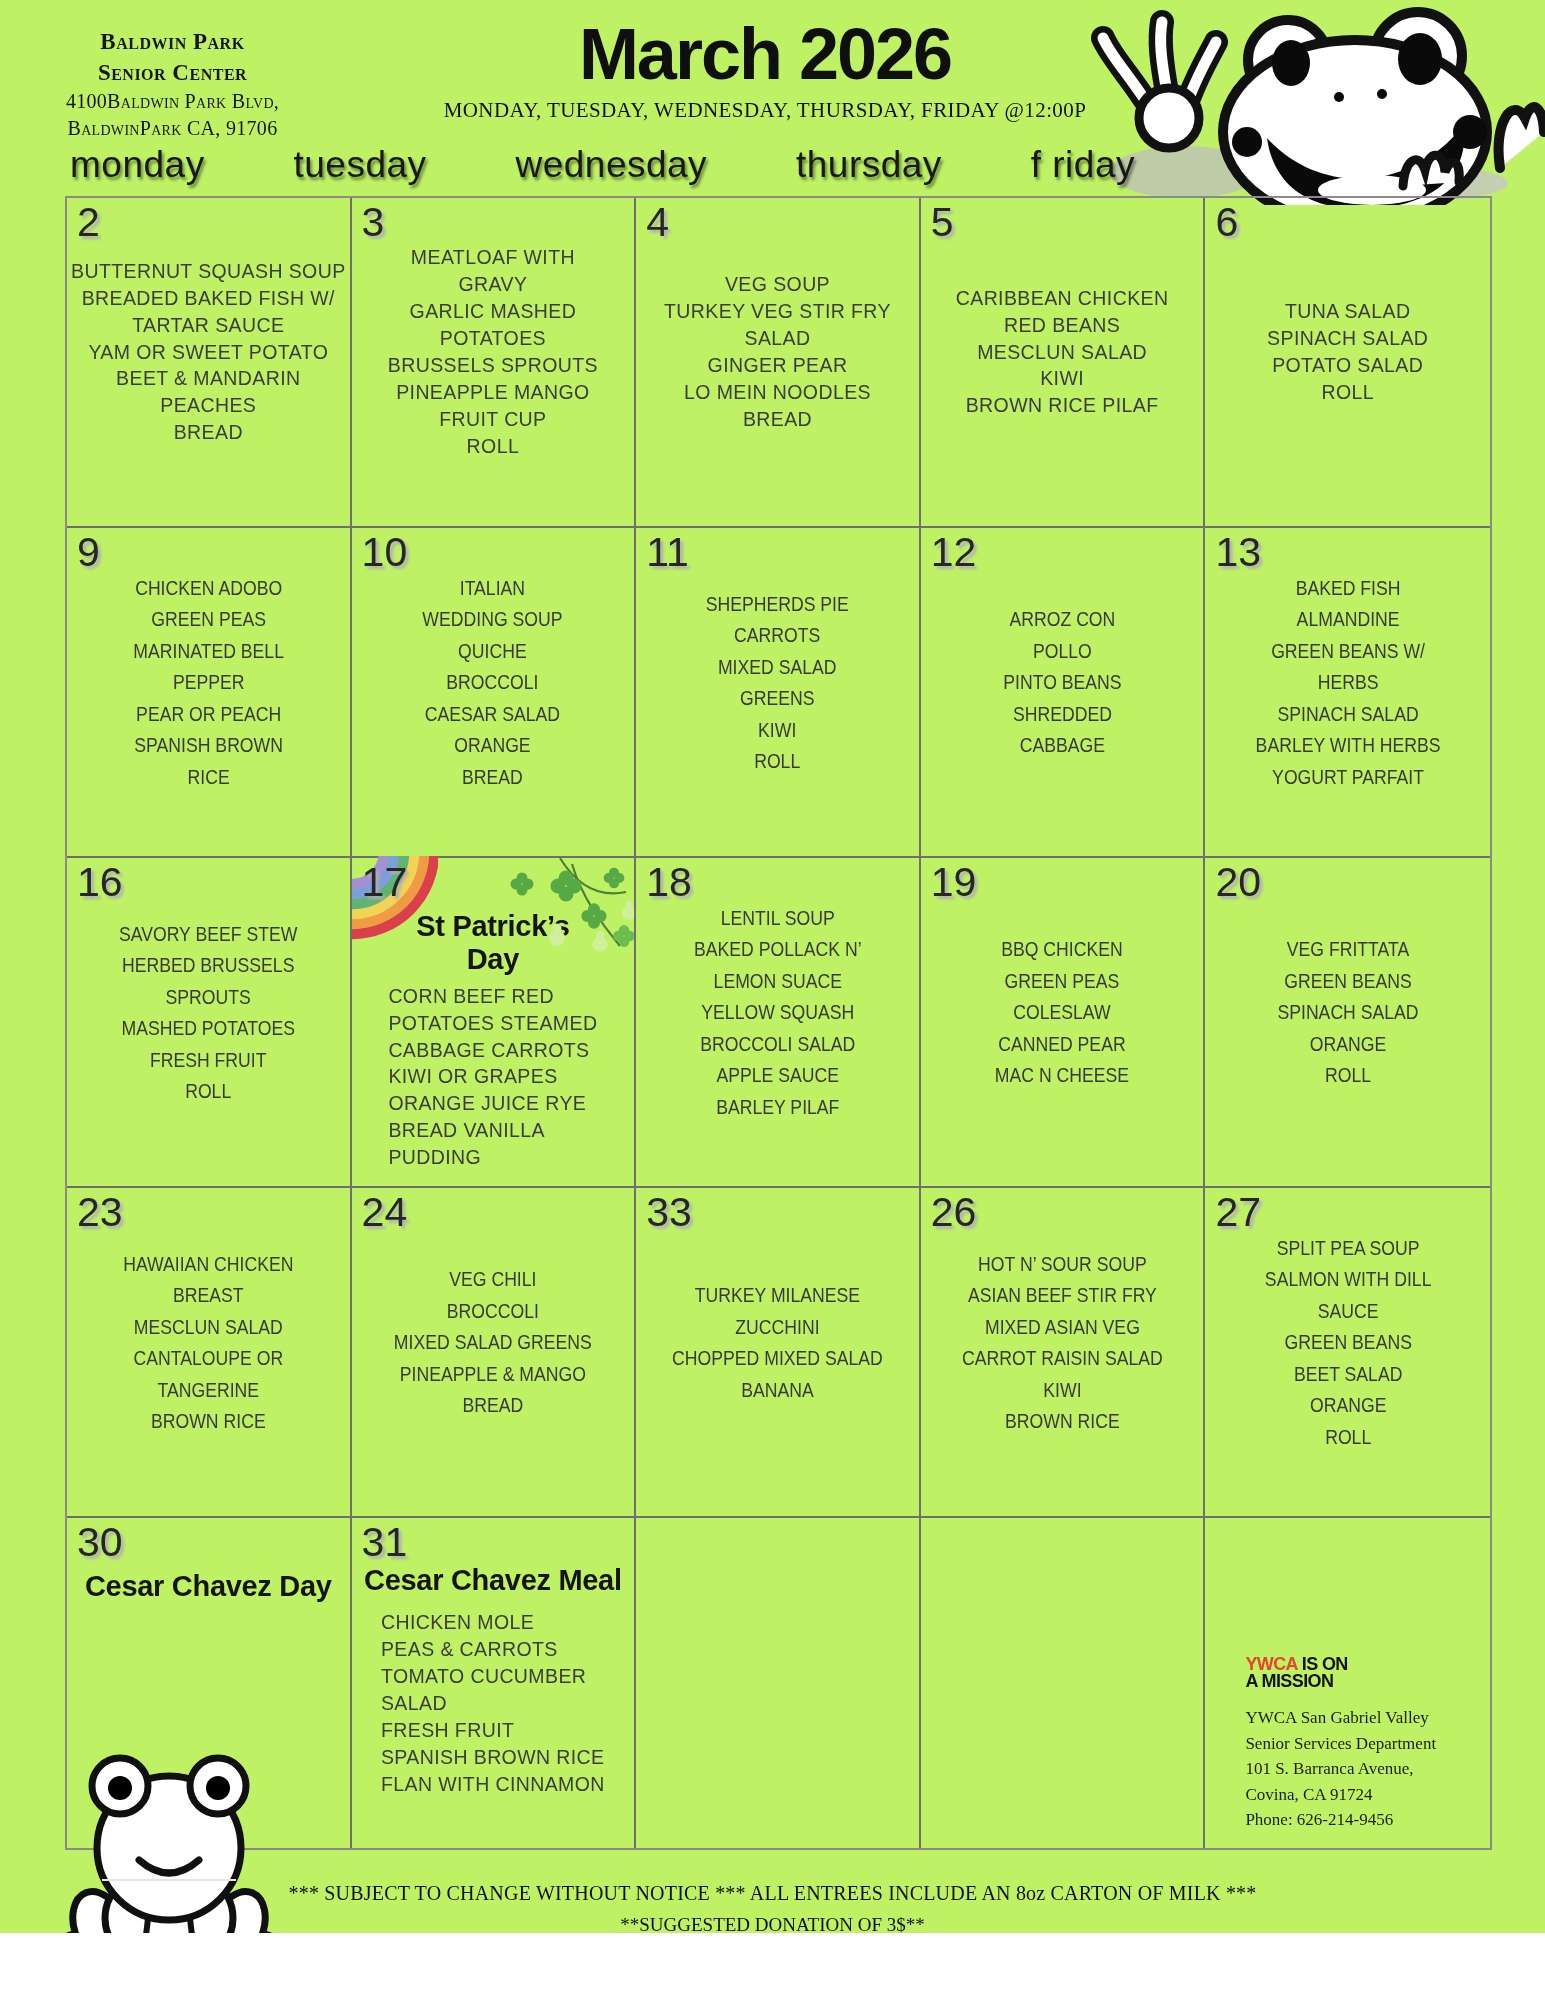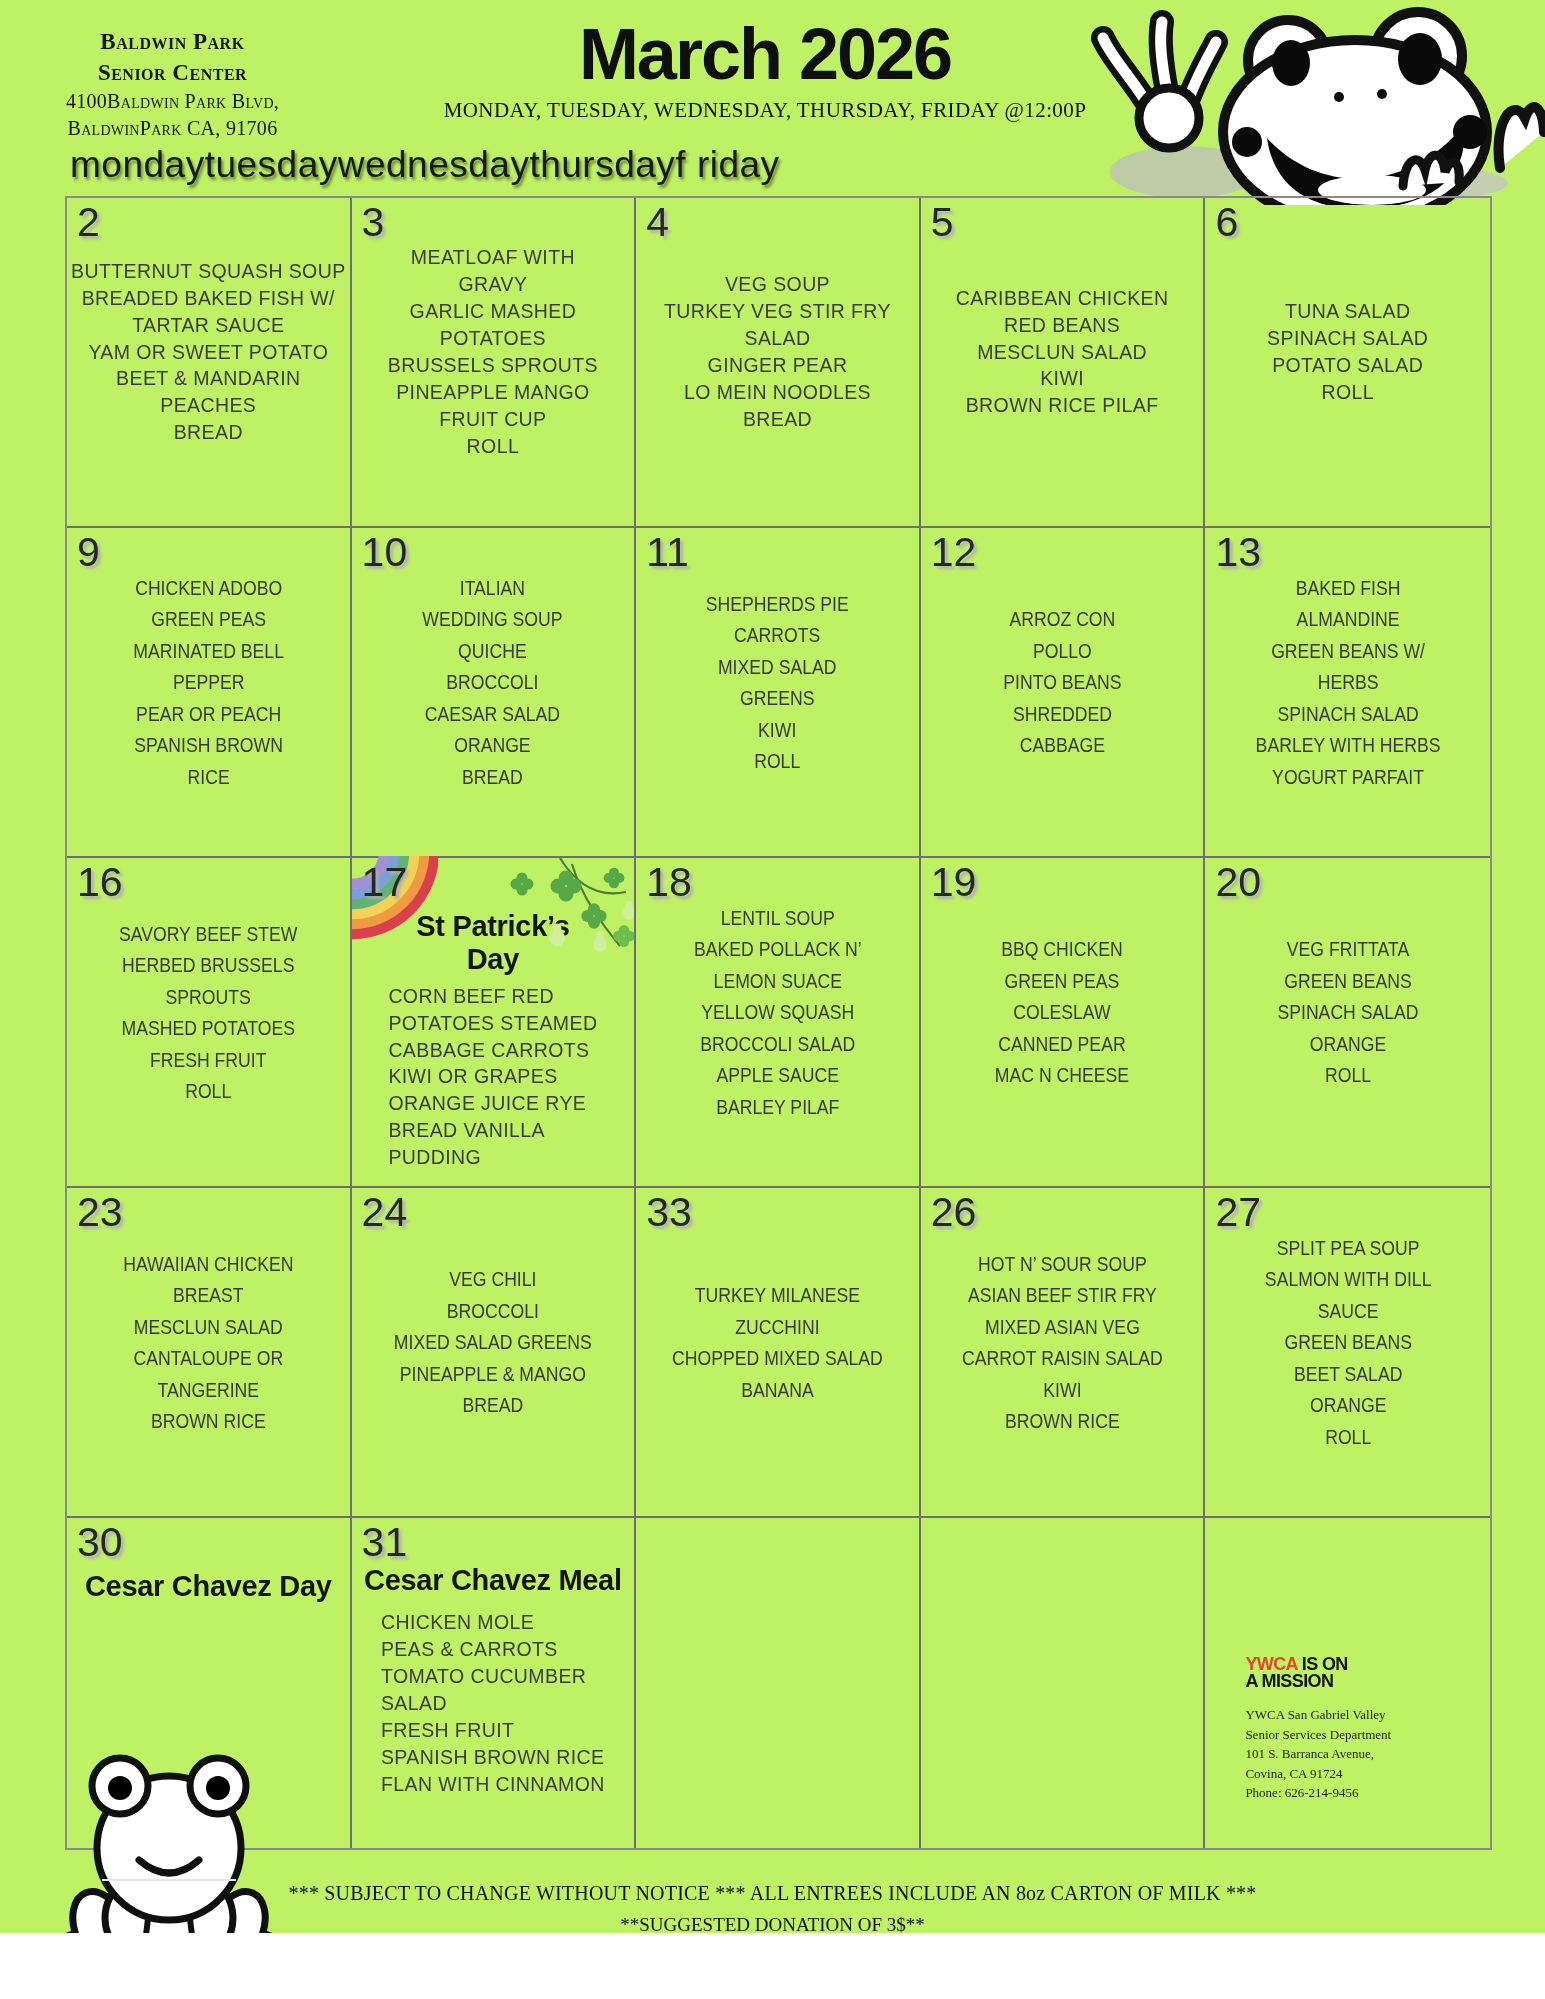--- a/index.html
+++ b/index.html
@@ -10,21 +10,21 @@
   #org-block{position:absolute;left:55px;top:26px;width:235px;text-align:center;
              font-family:"Liberation Serif",serif;font-variant:small-caps;color:#161616;}
   .org-name{font-size:23px;font-weight:600;line-height:1.35;letter-spacing:.5px;}
   .org-addr{font-size:20px;font-weight:500;line-height:1.35;letter-spacing:.3px;}
   #title-block{position:absolute;left:300px;top:18px;width:930px;text-align:center;}
   #month-title{font-size:72px;font-weight:700;letter-spacing:-2px;color:#0f0f0f;line-height:1.0;}
   #subtitle{margin-top:8px;font-family:"Liberation Serif",serif;font-size:21px;color:#101010;letter-spacing:.4px;}
 
   
   #day-headers{position:absolute;left:70px;top:144px;width:1065px;display:flex;
-               z-index:3;}
+               justify-content:space-between;z-index:3;}
   .day-header{font-size:37px;font-weight:500;color:#181818;letter-spacing:.5px;
               text-shadow:2px 3px 3px rgba(0,0,0,.45);}
 
   
   #grid{position:absolute;left:65px;top:196px;width:1423px;height:1650px;
         display:grid;grid-template-columns:repeat(5,1fr);grid-template-rows:repeat(5,1fr);
         border:2px solid #8a8a8a;z-index:2;}
   .cell{position:relative;border-right:2px solid #6f6f6f;border-bottom:2px solid #6f6f6f;
         display:flex;flex-direction:column;}
   .cell:nth-child(5n){border-right:none;}
@@ -47,21 +47,21 @@
 
   
   .cell-30 .special-title{margin-top:52px;}
   .cell-31 .content31{padding-top:46px;display:flex;flex-direction:column;align-items:center;justify-content:center;}
   .cell-31 .menu-text{margin-top:12px;}
 
   
   .ywca-cell{padding:138px 8px 0 40px;}
   .ywca-logo{font-weight:700;font-size:18px;line-height:.95;letter-spacing:-.6px;color:#141414;}
   .ywca-logo .accent{color:#E4462D;}
-  .ywca-address{margin-top:15px;font-family:"Liberation Serif",serif;font-size:13px;
+  .ywca-address{margin-top:15px;font-family:"Liberation Serif",serif;font-size:17px;
                 line-height:1.5;color:#1d1d1d;white-space:pre-line;}
 
   
   #footer{position:absolute;left:0;top:1882px;width:1545px;text-align:center;
           font-family:"Liberation Serif",serif;color:#101010;z-index:1;}
   .footer-line1{font-size:20px;letter-spacing:.2px;}
   .footer-line2{margin-top:9px;font-size:19px;}
   .footer-line3{margin-top:12px;font-size:18px;}
   .footer-line4{margin-top:5px;font-size:18px;}
 

